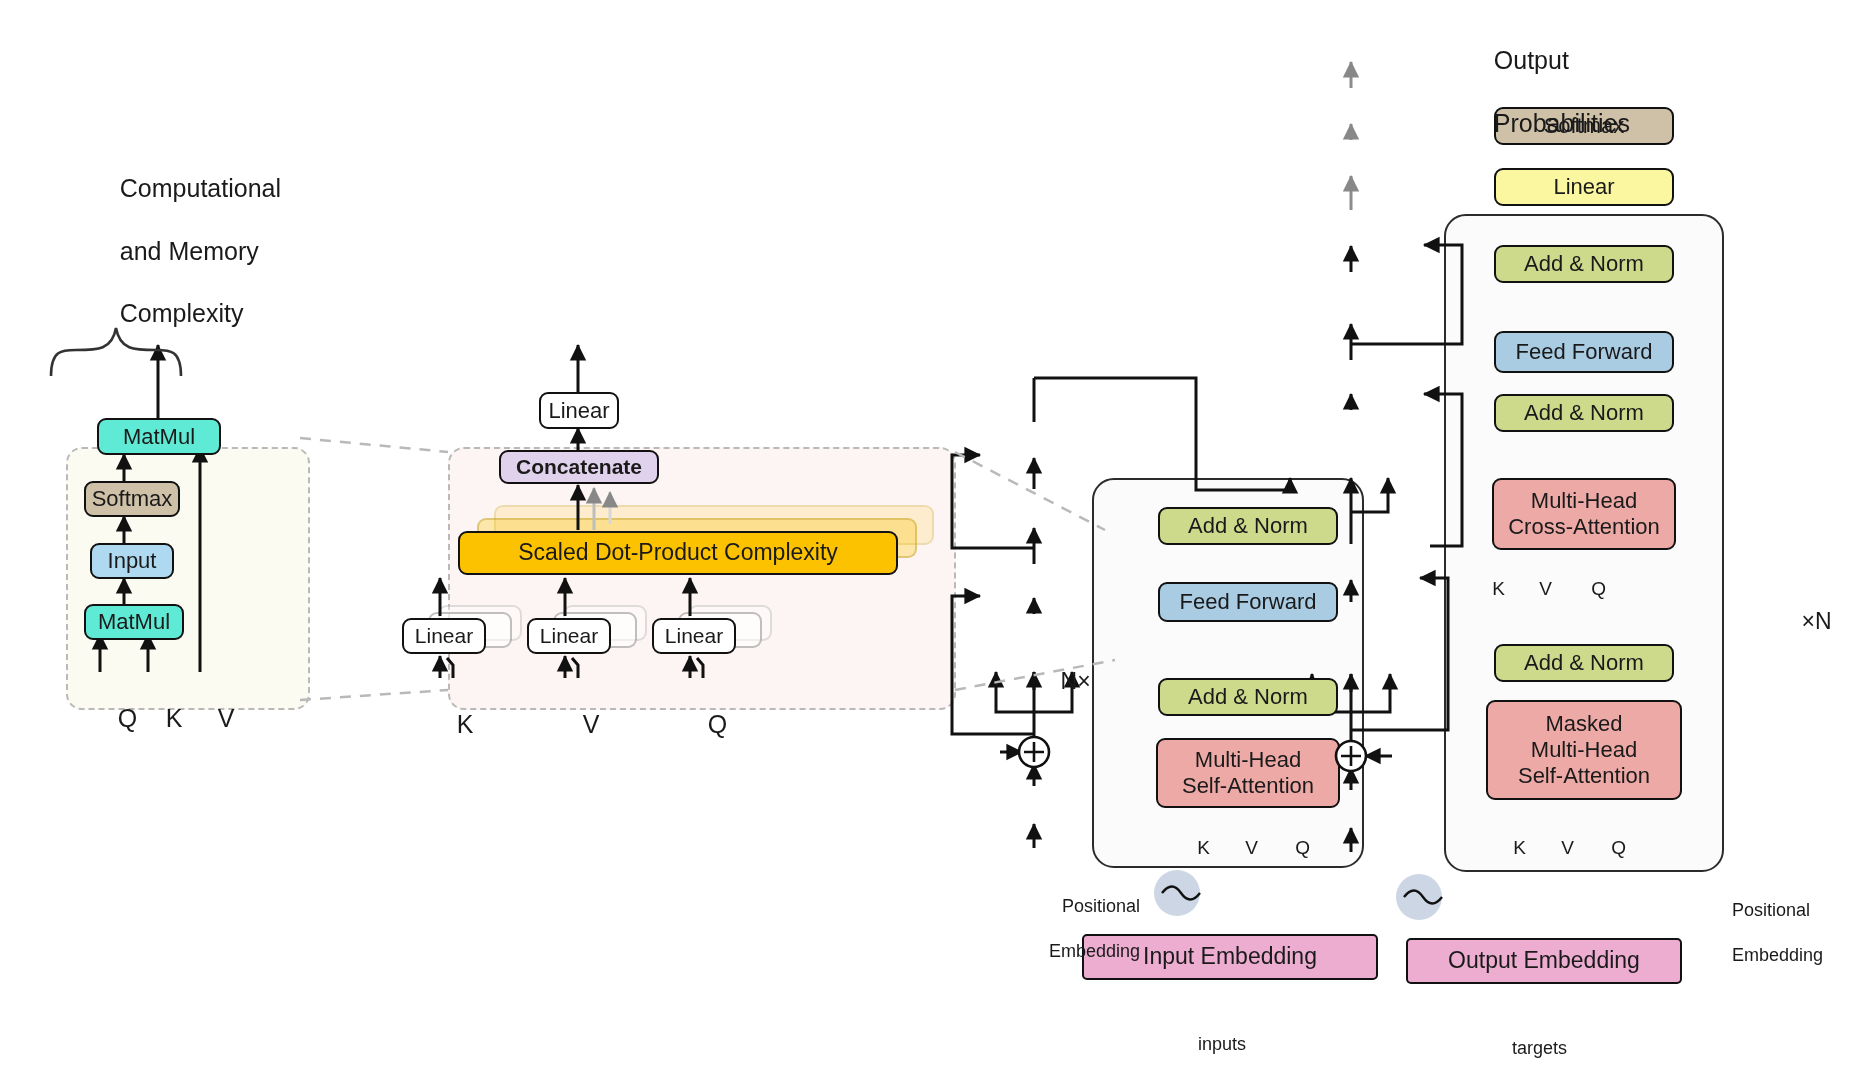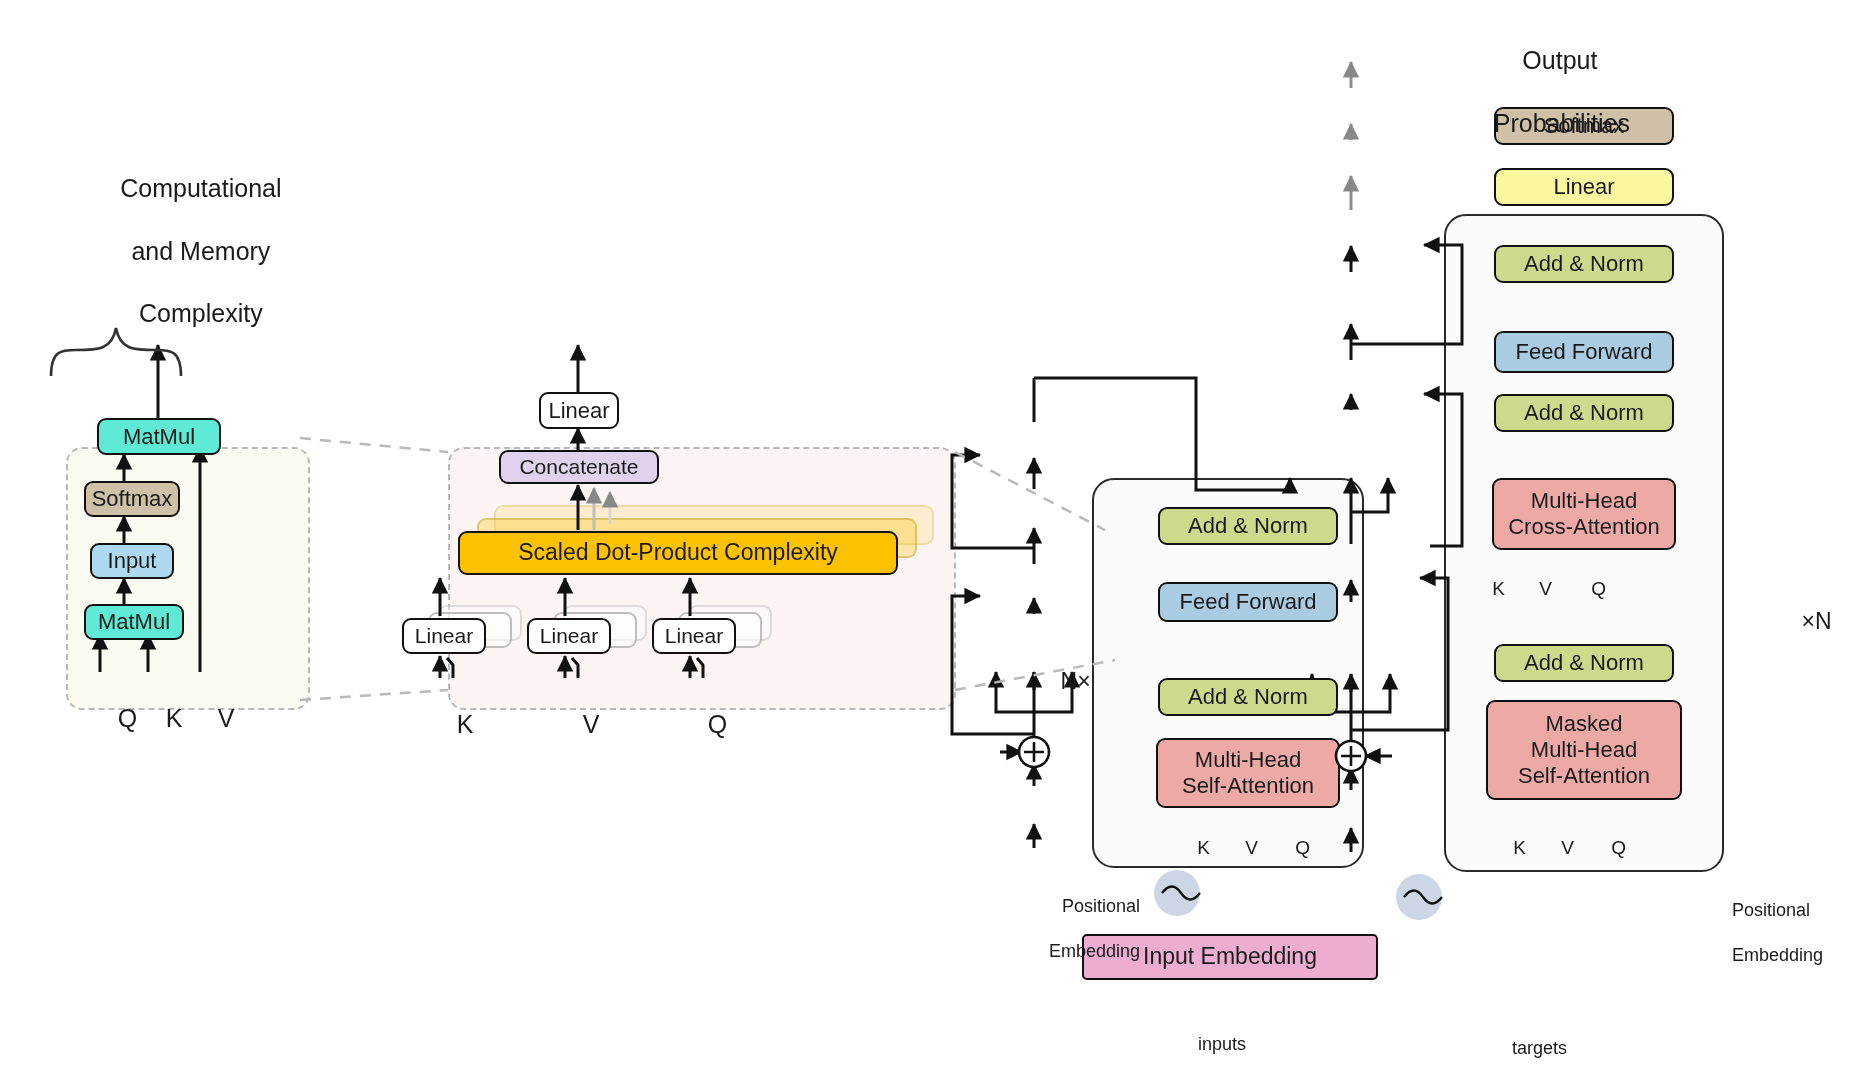--- a/index.html
+++ b/index.html
@@ -28,21 +28,21 @@
 
   
   .ghost{position:absolute;box-sizing:border-box;border-radius:9px;z-index:4;}
   .ghost.b1{border:2.5px solid rgba(60,60,60,.32);background:rgba(255,255,255,.55);}
   .ghost.b2{border:2.5px solid rgba(60,60,60,.16);background:rgba(255,255,255,.4);}
   .ghost.g1{border:2.5px solid rgba(170,140,20,.35);background:rgba(252,194,0,.30);}
   .ghost.g2{border:2.5px solid rgba(170,140,20,.18);background:rgba(252,194,0,.15);}
 
   
   .txt{position:absolute;white-space:pre;line-height:1.25;z-index:7;}
-  .t-title{font-size:25px;text-align:center;}
+  .t-title{font-size:25px;text-align:left;}
   .t-lbl  {font-size:18px;}
   .t-qkv  {font-size:25px;}
   .t-sm   {font-size:19px;}
   .t-n    {font-size:23px;}
 
   .bigO{position:absolute;font-family:"DejaVu Serif",serif;font-style:italic;
         font-size:62px;color:#6b6b6b;z-index:7;white-space:nowrap;}
   .bigO sup{font-size:34px;vertical-align:super;font-style:italic;}
 
   
@@ -232,21 +232,21 @@
   <div class="txt t-qkv" style="left:138px;top:672px;">
     <span>K</span></div>
   <div class="txt t-qkv" style="left:190px;top:672px;">
     <span>V</span></div>
 
   <div class="zone zone-b" style="left:448px;top:447px;width:508px;height:263px;"></div>
 
   <div class="box white" style="left:539px;top:392px;width:80px;height:37px;font-size:22px;">
     <span>Linear</span>
   </div>
-  <div class="box purple" style="left:499px;top:450px;width:160px;height:34px;font-size:21px;">
+  <div class="box purple" style="left:499px;top:450px;width:160px;height:34px;font-size:21px;font-weight:bold;">
     <span>Concatenate</span>
   </div>
 
   <div class="ghost g2" style="left:494px;top:505px;width:440px;height:40px;"></div>
   <div class="ghost g1" style="left:477px;top:518px;width:440px;height:40px;"></div>
   <div class="box gold" style="left:458px;top:531px;width:440px;height:44px;font-size:23px;">
     <span>Scaled Dot-Product Complexity</span>
   </div>
 
   <div class="ghost b2" style="left:438px;top:605px;width:84px;height:36px;"></div>
@@ -365,20 +365,23 @@
     <span>V</span></div>
   <div class="txt t-sm" style="left:1590px;top:812px;">
     <span>Q</span></div>
 
   <div class="pe-blob" style="left:1396px;top:874px;"></div>
   <div class="txt t-lbl" style="left:1712px;top:876px;width:160px;">
     <span>Positional</span><br>
     <span>Embedding</span>
   </div>
 
+  <div class="box pinkmag" style="left:1406px;top:938px;width:276px;height:46px;font-size:23px;border-radius:5px;">
+    <span>Output Embedding</span>
+  </div>
   <div class="txt t-lbl" style="left:1492px;top:1014px;">
     <span>targets</span></div>
 
   <svg class="wires top" viewBox="0 0 1862 1068">
 
     <g>
       <circle cx="1034" cy="752" r="15" fill="#fff" stroke="#111" stroke-width="2.6"></circle>
       <path d="M 1024 752 H 1044 M 1034 742 V 762" stroke="#111" stroke-width="2.6" fill="none"></path>
     </g>
 

